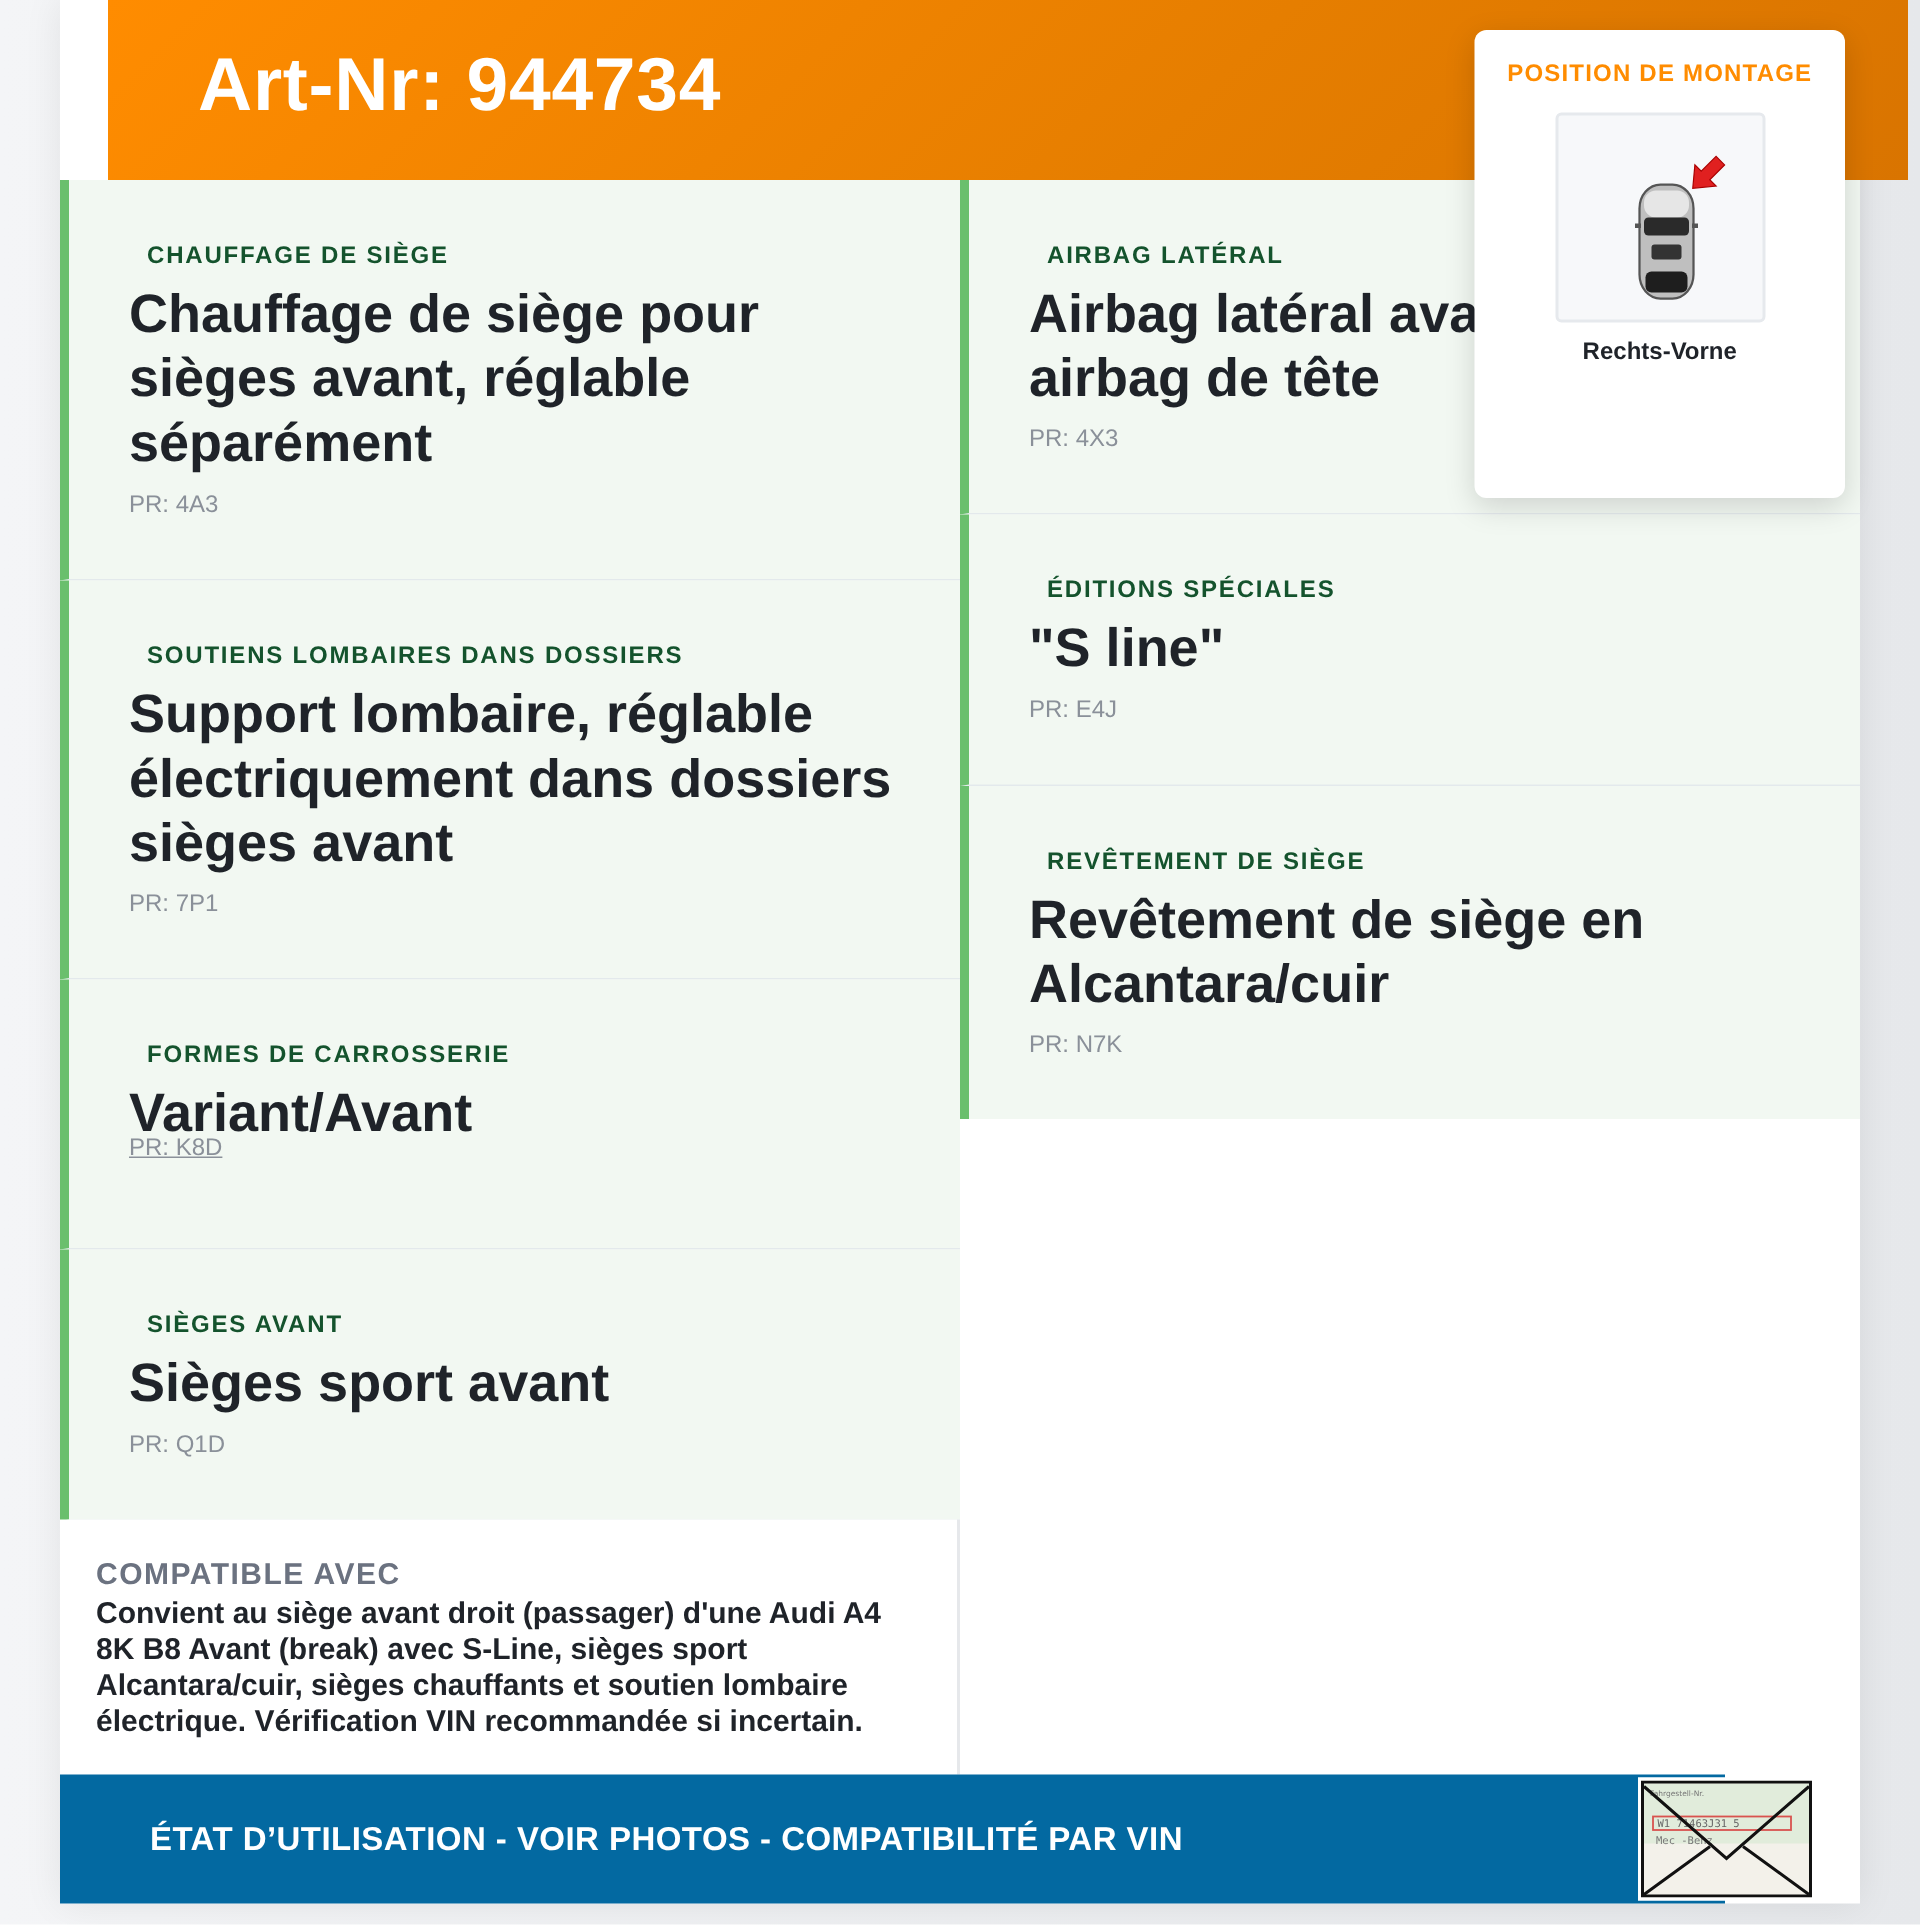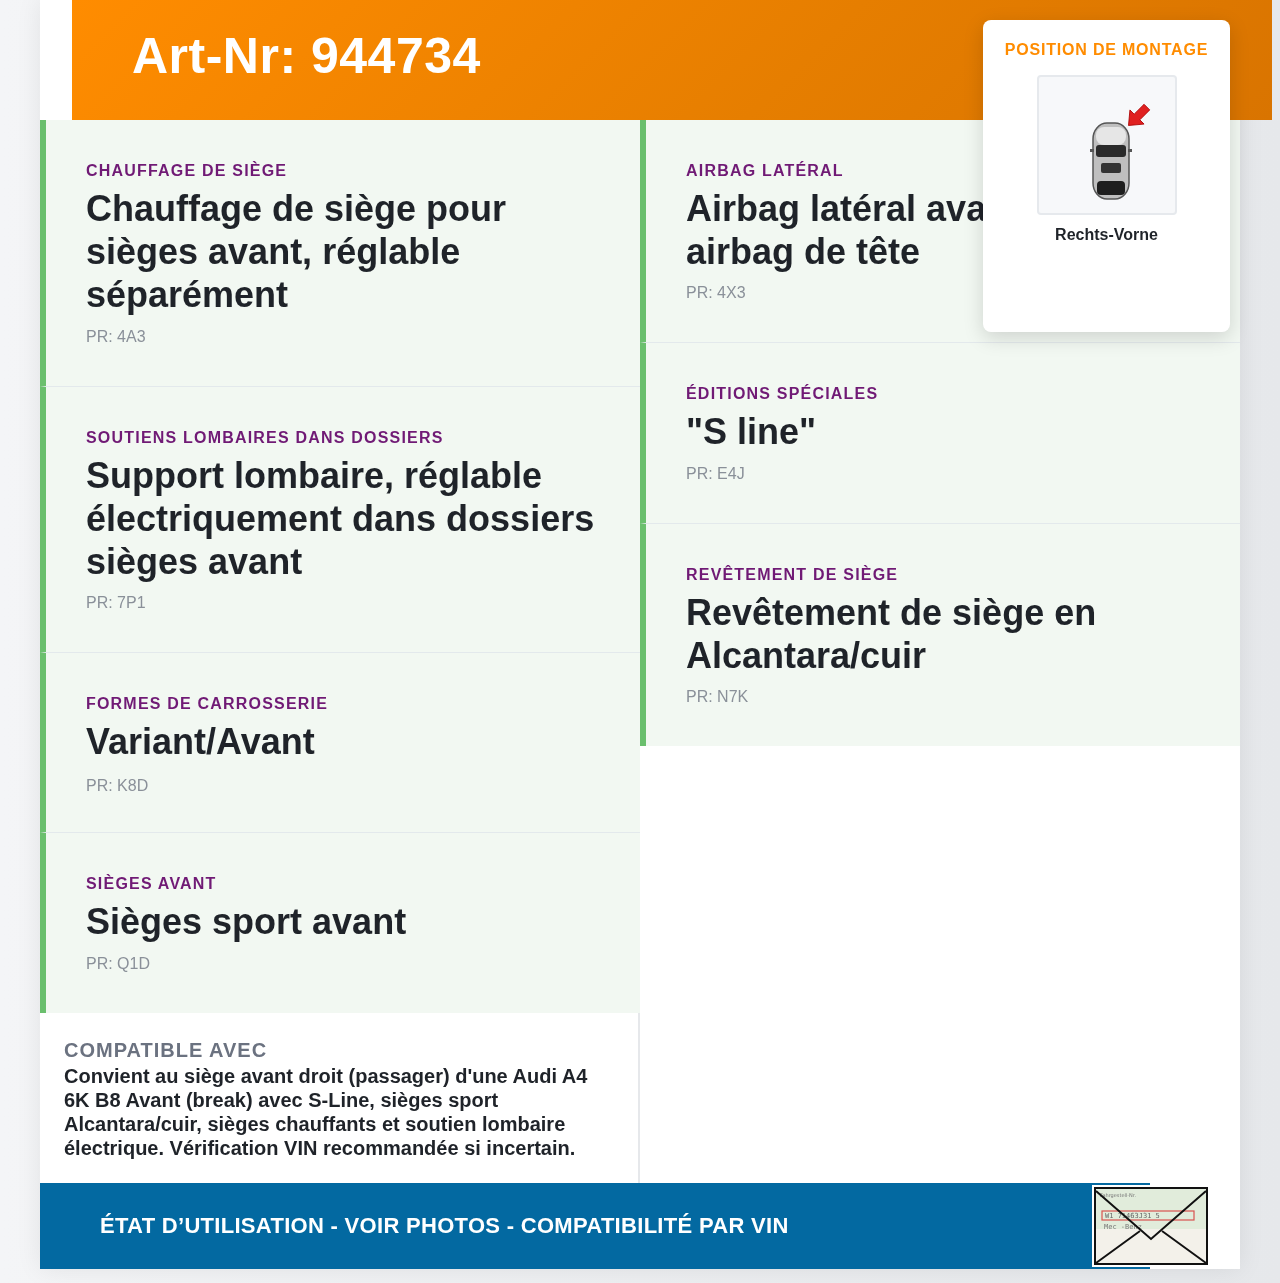--- a/index.html
+++ b/index.html
@@ -30,22 +30,22 @@
     .col-left { left: 0; }
     .col-right { left: 600px; }
     .card {
       position: relative;
       background: #f2f8f2;
       border-left: 6px solid #6abf6d;
       border-bottom: 1px solid #e3e9ec;
       padding-left: 40px;
     }
     .card .label {
-      position: absolute; left: 40px;
-      color: #701a75; font-size: 16px; font-weight: 700; letter-spacing: 1.2px;
+      position: absolute; left: 52px;
+      color: #14532d; font-size: 16px; font-weight: 700; letter-spacing: 1.2px;
       text-transform: uppercase;
     }
     .card .value {
       position: absolute; left: 40px; right: 40px;
       color: #1f2329; font-size: 36px; font-weight: 700; line-height: 43px;
     }
     .card .pr {
       position: absolute; left: 40px;
       color: #8a9099; font-size: 16px;
     }
@@ -107,21 +107,21 @@
       <div class="pr" style="top:208px;">PR: 4A3</div>
     </div>
     <div class="card" style="height:266px;">
       <div class="label" style="top:42px;text-align:center;">SOUTIENS LOMBAIRES DANS DOSSIERS</div>
       <div class="value" style="top:67px;">Support lombaire, réglable électriquement dans dossiers sièges avant</div>
       <div class="pr" style="top:207px;">PR: 7P1</div>
     </div>
     <div class="card" style="height:180px;">
       <div class="label" style="top:42px;">FORMES DE CARROSSERIE</div>
       <div class="value" style="top:67px;">Variant/Avant</div>
-      <div class="pr" style="top:124px;">PR: K8D</div>
+      <div class="pr" style="top:104px;text-decoration:underline;">PR: K8D</div>
     </div>
     <div class="card" style="height:181px;">
       <div class="label" style="top:42px;">SIÈGES AVANT</div>
       <div class="value" style="top:67px;">Sièges sport avant</div>
       <div class="pr" style="top:122px;">PR: Q1D</div>
     </div>
   </div>
 
   <div class="col col-right">
     <div class="card" style="height:223px;">
@@ -136,21 +136,21 @@
     </div>
     <div class="card" style="height:222px; border-bottom:none;">
       <div class="label" style="top:42px;">REVÊTEMENT DE SIÈGE</div>
       <div class="value" style="top:67px;">Revêtement de siège en Alcantara/cuir</div>
       <div class="pr" style="top:164px;">PR: N7K</div>
     </div>
   </div>
 
   <div class="compat">
     <div class="compat-label">COMPATIBLE AVEC</div>
-    <div class="compat-text">Convient au siège avant droit (passager) d'une Audi A4 6K B8 Avant (break) avec S-Line, sièges sport Alcantara/cuir, sièges chauffants et soutien lombaire électrique. Vérification VIN recommandée si incertain.</div>
+    <div class="compat-text">Convient au siège avant droit (passager) d'une Audi A4 8K B8 Avant (break) avec S-Line, sièges sport Alcantara/cuir, sièges chauffants et soutien lombaire électrique. Vérification VIN recommandée si incertain.</div>
   </div>
 
   <div class="footer">
     <div class="footer-text">ÉTAT D’UTILISATION - VOIR PHOTOS - COMPATIBILITÉ PAR VIN</div>
     <div class="vin-thumb">
       <svg width="114" height="78" viewBox="0 0 114 78">
         <rect x="0" y="0" width="114" height="78" fill="#f3f1ea"></rect>
         <rect x="2" y="2" width="110" height="40" fill="#dcebd7" opacity="0.8"></rect>
         <text x="6" y="10" font-size="5" fill="#777" font-family="DejaVu Sans, sans-serif">Fahrgestell-Nr.</text>
         <rect x="8" y="24" width="92" height="9" fill="none" stroke="#d9534f" stroke-width="1.2"></rect>

